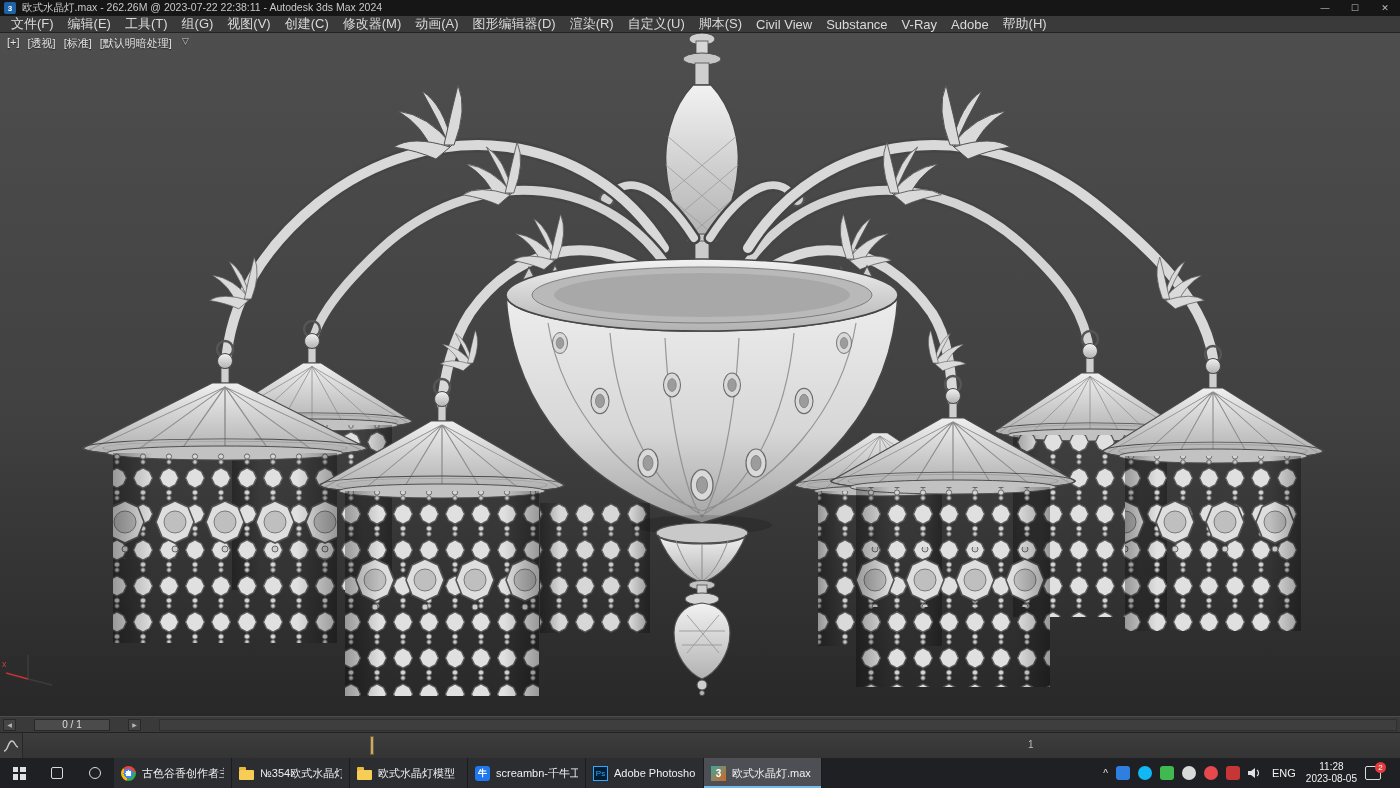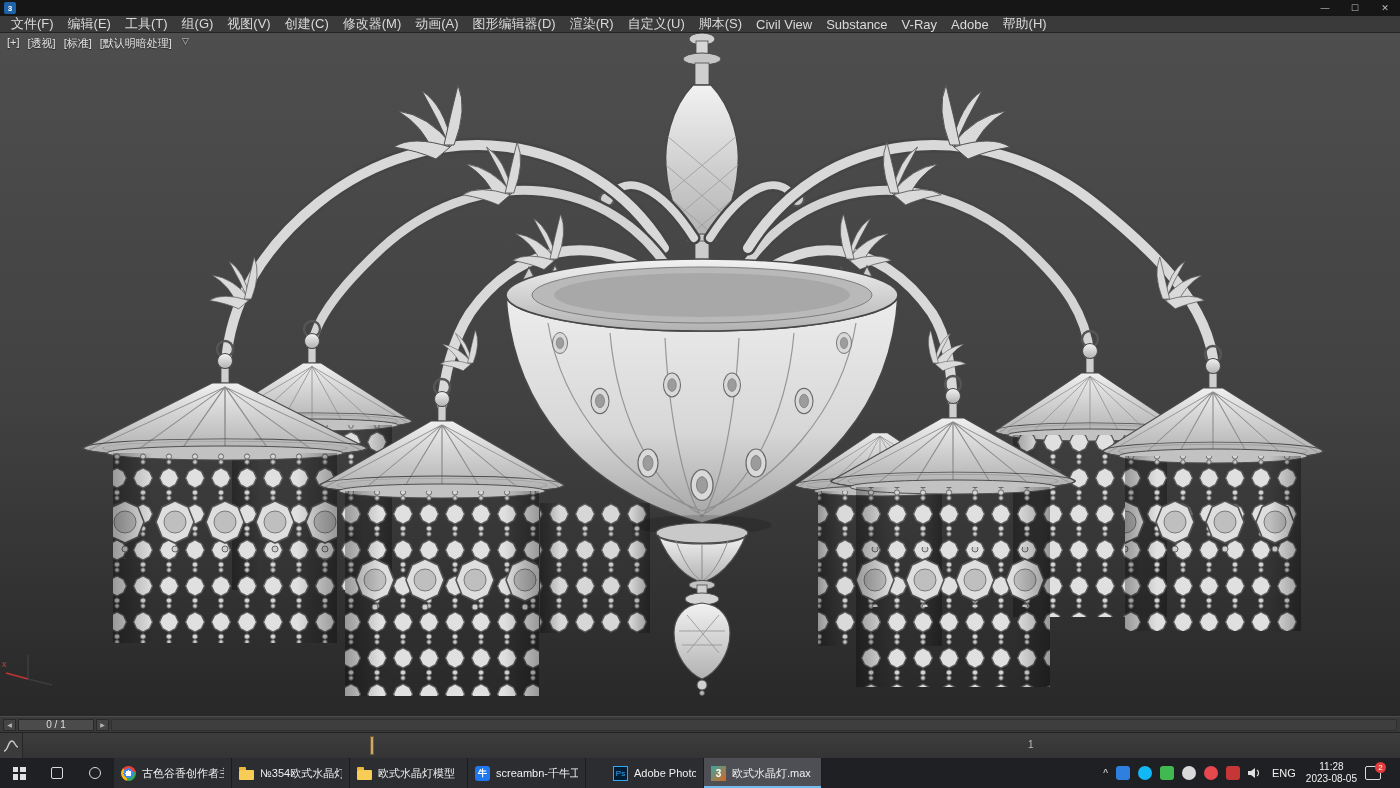--- a/index.html
+++ b/index.html
@@ -29,21 +29,21 @@
   
   .viewport { position:relative; height:683px;
     background:linear-gradient(180deg,#4e4e4e 0%,#414141 55%,#282828 100%); }
   .vp-labels { position:absolute; top:3px; left:7px; display:flex; gap:8px;
     color:#e3e3e3; font-size:11px; z-index:3; text-shadow:0 1px 1px #0008; }
   .vp-funnel { color:#cfcfcf; font-size:9px; margin-left:2px; }
   svg.scene { position:absolute; left:0; top:0; }
 
   
   .timeslider { height:16px; background:#3a3a3a; border-top:1px solid #4c4c4c;
-    display:flex; align-items:center; padding:1px 3px; gap:2px; }
+    display:flex; align-items:center; padding:1px 3px; gap:18px; }
   .ts-btn { width:13px; height:12px; background:#454545; border:1px solid #292929;
     color:#b5b5b5; font-size:6px; display:flex; align-items:center; justify-content:center; }
   .ts-handle { width:76px; height:12px; background:#4b4b4b; border:1px solid #282828;
     color:#dedede; font-size:10px; display:flex; align-items:center; justify-content:center; }
   .ts-track { flex:1; height:12px; background:#3e3e3e; border:1px solid #2f2f2f; }
 
   
   .trackbar { height:26px; background:#323232; border-top:1px solid #222;
     display:flex; align-items:stretch; }
   .tb-curve { width:23px; display:flex; align-items:center; justify-content:center;
@@ -68,40 +68,41 @@
   .icon-chrome { width:15px; height:15px; border-radius:50%;
     background:
       radial-gradient(circle at 50% 50%, #fff 0 3px, #4285f4 3px 5px, transparent 5px),
       conic-gradient(from -45deg, #ea4335 0 33%, #34a853 0 66%, #fbbc05 0 100%); }
   .icon-folder { width:15px; height:10px; background:#f7cd56; border-radius:1px; position:relative; margin-top:3px; }
   .icon-folder:before { content:""; position:absolute; top:-3px; left:0; width:7px; height:3px;
     background:#e8b93e; border-radius:1px 1px 0 0; }
   .icon-qn { width:15px; height:15px; background:#1f78f0; border-radius:3px; color:#fff;
     font-size:9px; display:flex; align-items:center; justify-content:center; font-weight:bold; }
   .icon-ps { width:15px; height:15px; background:#001e36; border:1px solid #31a8ff; color:#31a8ff;
-    font-size:8px; font-weight:normal; display:flex; align-items:center; justify-content:center;margin-left:20px; }
+    font-size:8px; font-weight:normal; display:flex; align-items:center; justify-content:center; }
   .icon-max { width:15px; height:15px; background:linear-gradient(135deg,#37a8a0,#d8651f);
     color:#fff; font-size:10px; font-weight:bold; display:flex; align-items:center; justify-content:center; }
   .tray { margin-left:auto; display:flex; align-items:center; gap:8px; padding:0 6px; font-size:11px; }
   .tray-chevron { color:#e2e2e2; font-size:10px; }
   .ti { width:14px; height:14px; border-radius:3px; }
   .ti.round { border-radius:50%; }
   .lang { color:#f0f0f0; font-size:11px; padding:0 2px; }
   .clock { text-align:center; font-size:10px; line-height:1.2; color:#f2f2f2; }
   .tray-badge { position:relative; width:16px; height:14px; border:1.5px solid #d9dbde; border-radius:2px; }
   .tray-badge .badge { position:absolute; right:-6px; top:-5px; background:#e23b3b; color:#fff;
     font-size:8px; min-width:11px; height:11px; border-radius:6px; display:flex;
     align-items:center; justify-content:center; padding:0 2px; }
   .show-desktop { width:5px; border-left:1px solid #3a3c40; }
 </style>
 </head>
 <body>
 
 <div class="titlebar">
   <div class="title-icon">3</div>
+  <span>欧式水晶灯.max - 262.26M @ 2023-07-22 22:38:11 - Autodesk 3ds Max 2024</span>
   <div class="win-controls">
     <div class="win-btn">—</div>
     <div class="win-btn">☐</div>
     <div class="win-btn">✕</div>
   </div>
 </div>
 
 <div class="menubar">
   <span class="menu-item">文件(F)</span>
   <span class="menu-item">编辑(E)</span>

